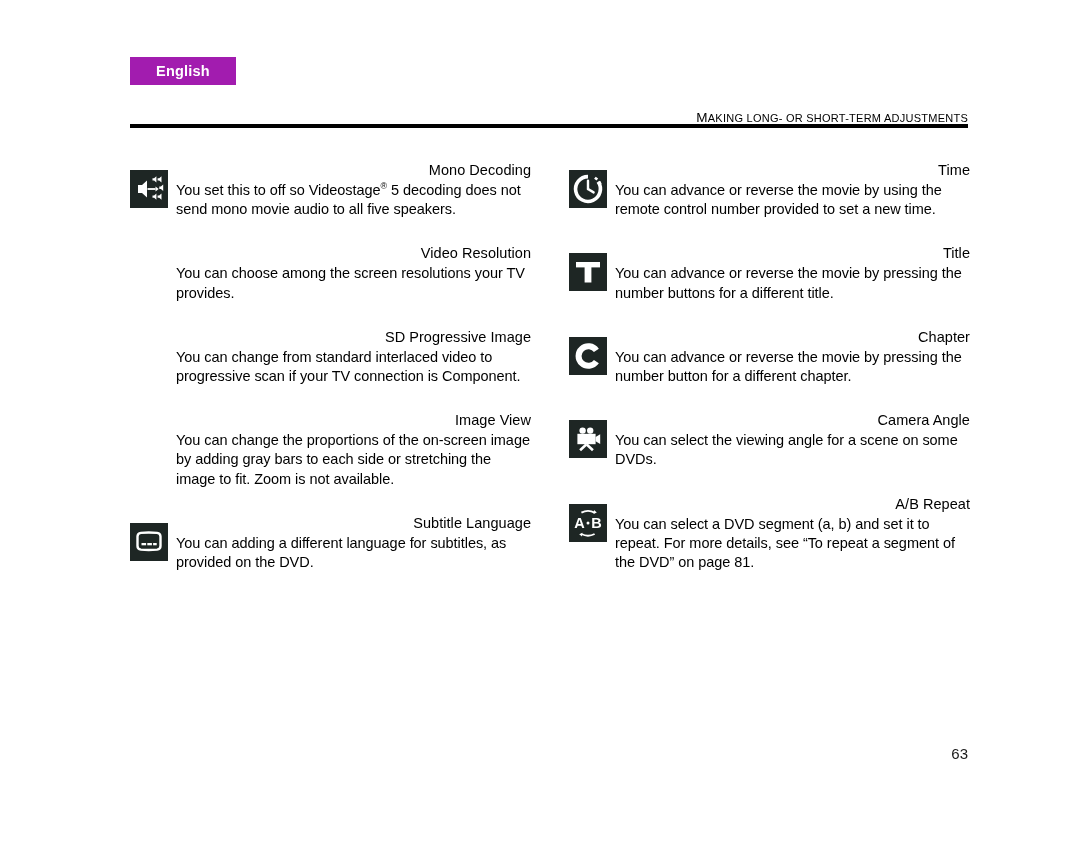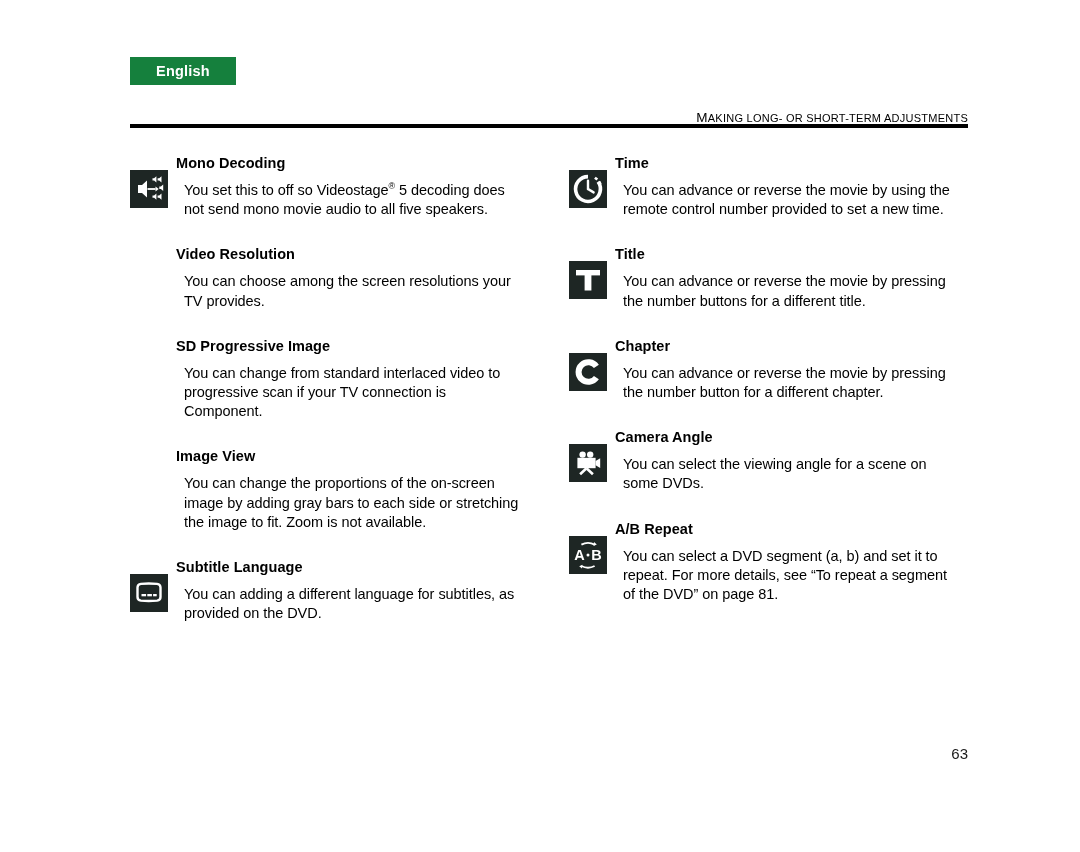--- a/index.html
+++ b/index.html
@@ -23,21 +23,21 @@
     height: 852px;
   }
 
   
   .lang-tab {
     position: absolute;
     left: 130px;
     top: 57px;
     width: 106px;
     height: 28px;
-    background: #15803d;
+    background: #a21caf;
     display: flex;
     align-items: center;
     justify-content: center;
   }
   .lang-tab-label {
     color: #ffffff;
     font-size: 14.5px;
     font-weight: bold;
     letter-spacing: 0.2px;
   }
@@ -98,29 +98,30 @@
   .icon-box {
     width: 38px;
     height: 38px;
     background: #1e2624;
     display: block;
   }
   .icon-box svg { display: block; }
 
   .entry-title {
     font-size: 14.5px;
-    font-weight: bold;
+    font-weight: normal;
     line-height: 19px;
-    margin: 4px 0 1px 0;
+    margin: 11px 0 1px 0;
     letter-spacing: 0.05px;
+    text-align: right;
   }
   .entry-text {
     font-size: 14.5px;
     line-height: 19.2px;
-    margin: 8px;
+    margin: 0;
     letter-spacing: -0.05px;
   }
   .entry-text sup {
     font-size: 9px;
     vertical-align: super;
     line-height: 0;
   }
 
   .gap-sm { height: 10px; }
 

